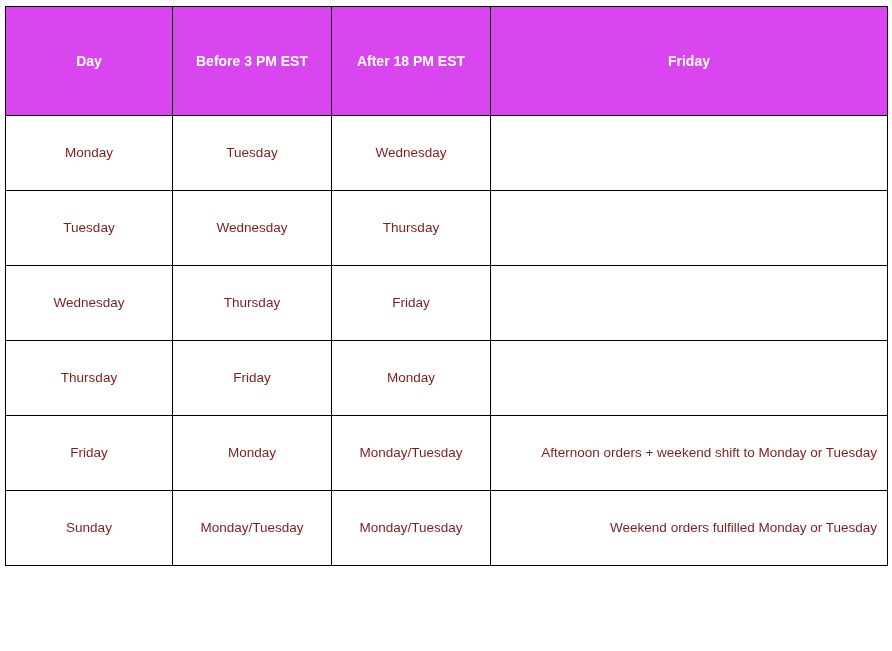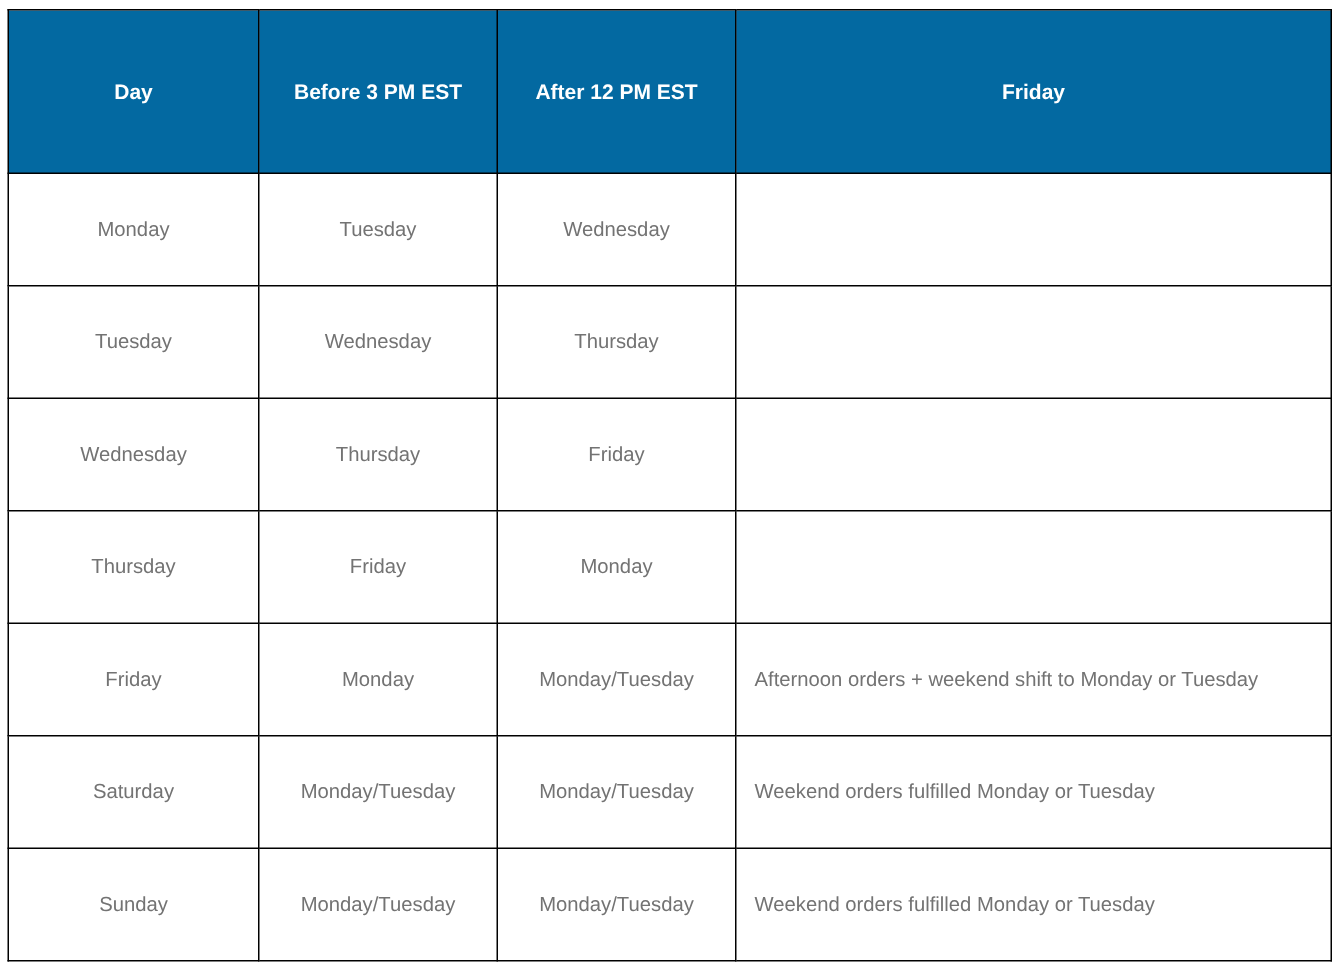--- a/index.html
+++ b/index.html
@@ -28,36 +28,36 @@
   }
   table.schedule th,
   table.schedule td {
     border: 1px solid #000000;
     padding: 8px 10px;
     vertical-align: middle;
     font-size: 13.5px;
     line-height: 1.35;
   }
   table.schedule thead th {
-    background: #0369a1;
+    background: #d946ef;
     color: #ffffff;
     font-weight: bold;
     text-align: center;
     height: 92px;
     font-size: 14px;
     margin-left: 16px;
   }
   table.schedule tbody td {
     background: #ffffff;
     height: 58px;
     text-align: center;
-    color: #737373;
+    color: #7f1d1d;
   }
   table.schedule tbody td.notes-cell {
-    text-align: left;
+    text-align: right;
     padding-left: 12px;
   }
   col.col-day { width: 167px; }
   col.col-before { width: 159px; }
   col.col-after { width: 159px; }
   col.col-notes { width: 397px; }
 </style>
 </head>
 <body>
 
@@ -66,21 +66,21 @@
     <colgroup>
       <col class="col-day">
       <col class="col-before">
       <col class="col-after">
       <col class="col-notes">
     </colgroup>
     <thead>
       <tr>
         <th>Day</th>
         <th>Before 3 PM EST</th>
-        <th>After 12 PM EST</th>
+        <th>After 18 PM EST</th>
         <th>Friday</th>
       </tr>
     </thead>
     <tbody>
       <tr>
         <td>Monday</td>
         <td>Tuesday</td>
         <td>Wednesday</td>
         <td class="notes-cell"></td>
       </tr>
@@ -102,26 +102,20 @@
         <td>Monday</td>
         <td class="notes-cell"></td>
       </tr>
       <tr>
         <td>Friday</td>
         <td>Monday</td>
         <td>Monday/Tuesday</td>
         <td class="notes-cell">Afternoon orders + weekend shift to Monday or Tuesday</td>
       </tr>
       <tr>
-        <td>Saturday</td>
-        <td>Monday/Tuesday</td>
-        <td>Monday/Tuesday</td>
-        <td class="notes-cell">Weekend orders fulfilled Monday or Tuesday</td>
-      </tr>
-      <tr>
         <td>Sunday</td>
         <td>Monday/Tuesday</td>
         <td>Monday/Tuesday</td>
         <td class="notes-cell">Weekend orders fulfilled Monday or Tuesday</td>
       </tr>
     </tbody>
   </table>
 </div>
 
 </body></html>

